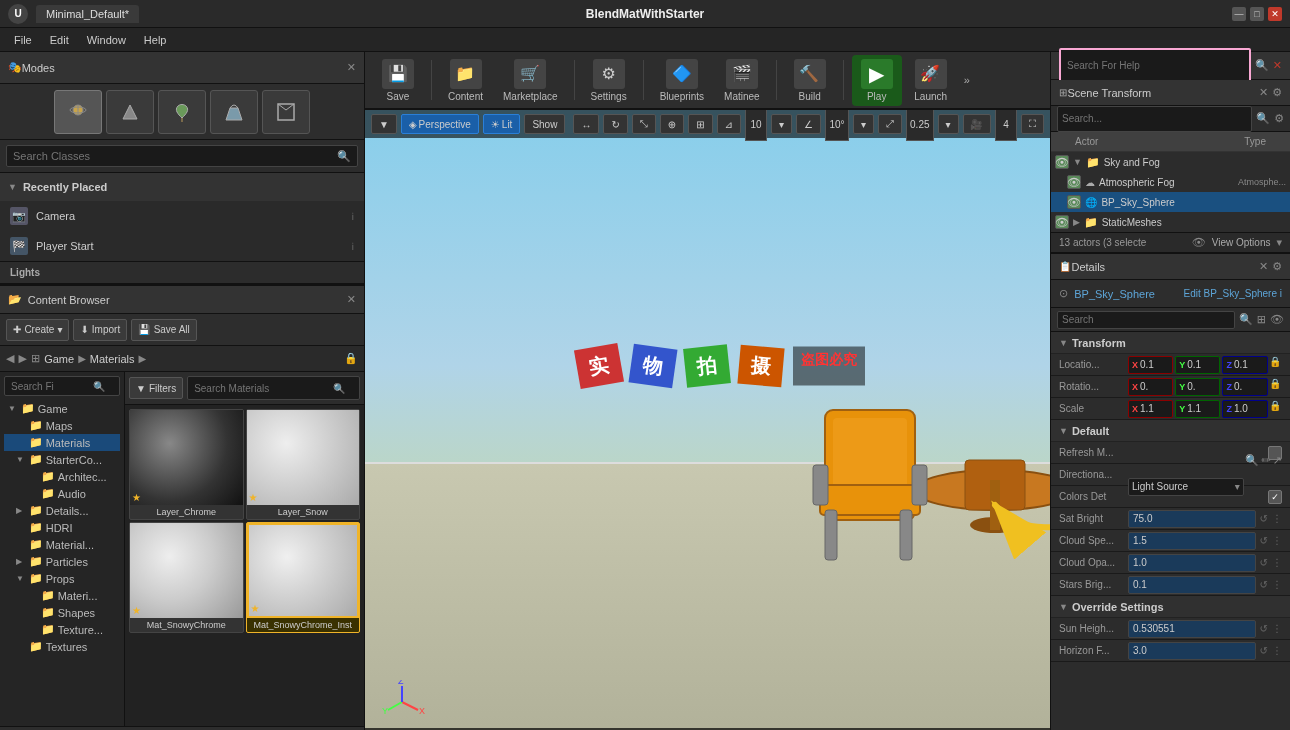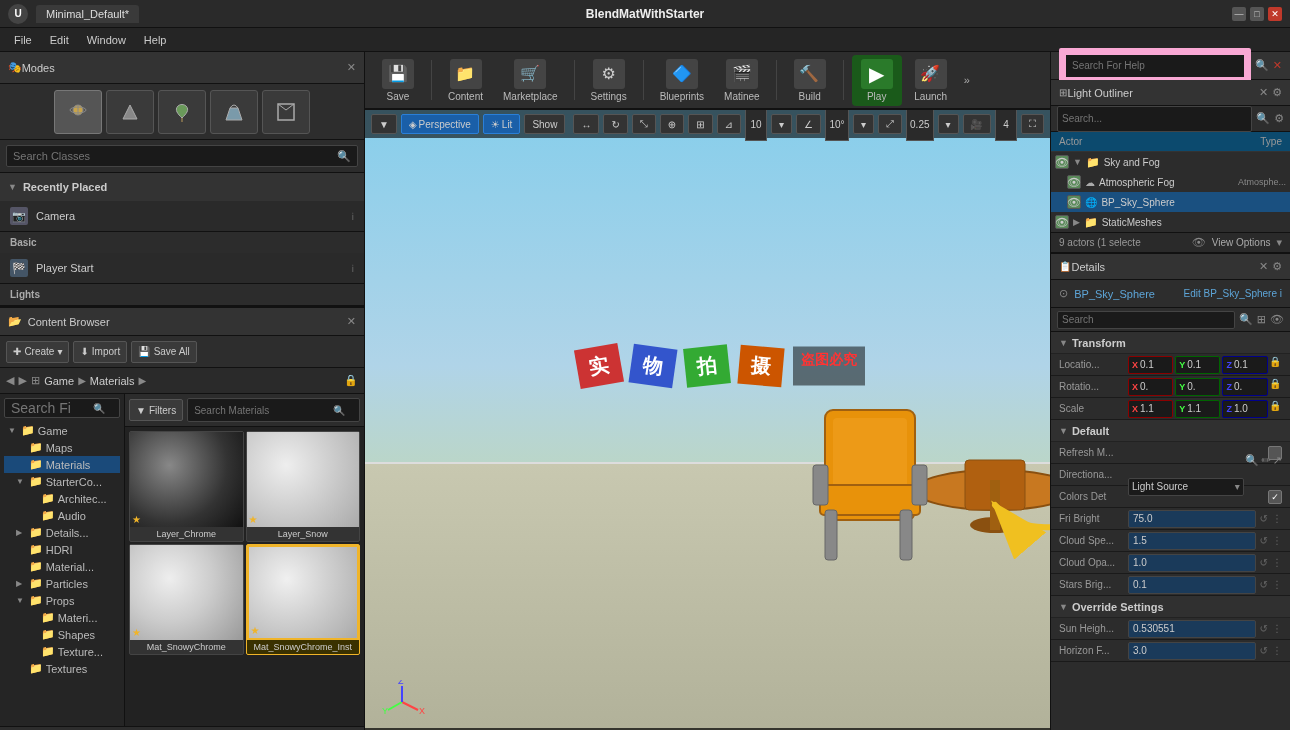--- a/index.html
+++ b/index.html
@@ -121,28 +121,28 @@
     #viewport-status { height: 22px; background: rgba(0,0,0,0.7); display: flex; align-items: center; padding: 0 8px; position: absolute; bottom: 0; left: 0; right: 0; }
 
     
     #axis-indicator { position: absolute; bottom: 30px; left: 15px; width: 40px; height: 40px; }
 
     
     #right-panel { width: 240px; height: 698px; background: #2c2c2c; border-left: 1px solid #111; display: flex; flex-direction: column; flex-shrink: 0; }
 
     
     #search-help { height: 28px; background: #333; display: flex; align-items: center; padding: 0 8px; gap: 4px; border-bottom: 1px solid #111; }
-    .search-help-input { flex: 1; height: 36px; background: #1a1a1a; border: 7px solid #f9a8d4; border-radius: 2px; color: #999; font-size: 10px; padding: 0 6px; }
+    .search-help-input { flex: 1; height: 36px; background: #1a1a1a; border: 2px solid #f9a8d4; border-radius: 2px; color: #999; font-size: 10px; padding: 0 6px; }
 
     #scene-outliner { border-bottom: 2px solid #111; }
     #so-header { height: 26px; background: #333; display: flex; align-items: center; padding: 0 8px; border-bottom: 1px solid #111; }
     #so-header .so-title { color: #ccc; font-size: 11px; flex: 1; }
     #so-search { height: 26px; background: #2d2d2d; display: flex; align-items: center; padding: 0 6px; gap: 4px; border-bottom: 1px solid #111; }
     #so-search input { flex: 1; height: 26px; background: #1a1a1a; border: 1px solid #444; border-radius: 2px; color: #999; font-size: 10px; padding: 0 4px; }
-    #so-columns { height: 20px; background: #0c4a6e; display: flex; align-items: center; padding: 0 8px; border-bottom: 1px solid #333; }
+    #so-columns { height: 20px; background: #404040; display: flex; align-items: center; padding: 0 24px; border-bottom: 1px solid #333; }
     .so-col { color: #999; font-size: 10px; flex: 1; }
     .so-col.right { text-align: right; }
 
     .so-item { height: 20px; display: flex; align-items: center; padding: 0 4px; cursor: pointer; gap: 4px; }
     .so-item.selected { background: #1a5080; }
     .so-item .vis-icon { width: 14px; height: 14px; border: 1px solid #555; border-radius: 2px; background: #3a3a3a; display: flex; align-items: center; justify-content: center; flex-shrink: 0; }
     .so-item .item-name { color: #ccc; font-size: 10px; flex: 1; white-space: nowrap; overflow: hidden; text-overflow: ellipsis; }
     .so-item .item-type { color: #888; font-size: 9px; margin-left: 36px; }
     .so-count { height: 20px; background: #2a2a2a; display: flex; align-items: center; padding: 0 8px; gap: 6px; border-top: 1px solid #111; }
     .so-count-text { color: #999; font-size: 10px; flex: 1; }
@@ -271,21 +271,20 @@
       <div class="section-header">
         <span class="arrow">▼</span>
         <span class="title">Recently Placed</span>
       </div>
       <div class="section-items">
         <div class="section-item">
           <div class="item-icon" style="background: #556; display:flex; align-items:center; justify-content:center; font-size:11px;">📷</div>
           <span class="item-label">Camera</span>
           <span class="info-icon">ℹ</span>
         </div>
-        <div class="category-label">Basic</div>
         <div class="section-item">
           <div class="item-icon" style="background: #456; display:flex; align-items:center; justify-content:center; font-size:11px;">🏁</div>
           <span class="item-label">Player Start</span>
           <span class="info-icon">ℹ</span>
         </div>
         <div class="category-label">Lights</div>
       </div>
     </div>
 
     <div id="content-browser-panel">
@@ -319,21 +318,21 @@
         <span class="path-arrow">▶</span>
         <span class="path-item">Materials</span>
         <span class="path-arrow">▶</span>
         <span class="path-lock">🔒</span>
       </div>
 
       <div id="cb-content">
 
         <div id="cb-tree">
           <div class="search-box" style="margin-bottom:4px; height:20px;">
-            <input type="text" style="font-size: 14px;" placeholder="Search Fi">
+            <input type="text" style="font-size: 10px;" placeholder="Search Fi">
             <span style="font-size:10px;">🔍</span>
           </div>
           <div class="tree-item">
             <span class="tree-arrow">▼</span>
             <span class="folder-icon">📁</span>
             <span>Game</span>
           </div>
           <div class="tree-item tree-indent">
             <span class="tree-arrow"> </span>
             <span class="folder-icon">📁</span>
@@ -634,21 +633,21 @@
 
     <div id="search-help">
       <input class="search-help-input" type="text" placeholder="Search For Help" style="">
       <span style="color:#888;">🔍</span>
       <span style="color:#c0392b; cursor:pointer;">✕</span>
     </div>
 
     <div id="scene-outliner">
       <div id="so-header">
         <span style="color:#aaa; font-size:10px;">⊞</span>
-        <span class="so-title">Light Outliner</span>
+        <span class="so-title">Scene Transform</span>
         <span style="color:#888; cursor:pointer;">✕</span>
         <span style="color:#888; cursor:pointer; margin-left:4px;">⚙</span>
       </div>
       <div id="so-search">
         <input type="text" placeholder="Search..." style="">
         <span style="color:#888;">🔍</span>
         <span style="color:#888; cursor:pointer;">⚙</span>
       </div>
       <div id="so-columns">
         <span class="so-col">Actor</span>
@@ -673,21 +672,21 @@
         <span class="item-name">BP_Sky_Sphere</span>
       </div>
       <div class="so-item">
         <div class="vis-icon" style="background:#5a8a5a;">👁</div>
         <span style="color:#888; font-size:9px;">▶</span>
         <span style="color:#aaa; font-size:11px;">📁</span>
         <span class="item-name">StaticMeshes</span>
       </div>
 
       <div class="so-count">
-        <span class="so-count-text">9 actors (1 selecte</span>
+        <span class="so-count-text">13 actors (3 selecte</span>
         <span style="color:#888;">👁</span>
         <span style="color:#aaa; cursor:pointer; font-size:10px;">View Options</span>
         <span style="color:#888;">▾</span>
       </div>
     </div>
 
     <div id="details-panel">
       <div id="details-header">
         <span style="color:#aaa; font-size:10px;">📋</span>
         <span class="det-title">Details</span>
@@ -789,21 +788,21 @@
             <span style="color:#888; cursor:pointer;">🔍</span>
             <span style="color:#888; cursor:pointer;">✏</span>
             <span style="color:#888; cursor:pointer;">↗</span>
           </div>
         </div>
         <div class="det-bool-row">
           <span class="det-bool-label">Colors Det</span>
           <div class="det-checkbox checked"></div>
         </div>
         <div class="det-slider-row">
-          <span class="det-slider-label">Fri Bright</span>
+          <span class="det-slider-label">Sat Bright</span>
           <div class="det-slider-val">
             <span>75.0</span>
           </div>
           <span class="det-small-icon">↺</span>
           <span class="det-small-icon">⋮</span>
         </div>
         <div class="det-slider-row">
           <span class="det-slider-label">Cloud Spe...</span>
           <div class="det-slider-val">
             <span>1.5</span>

